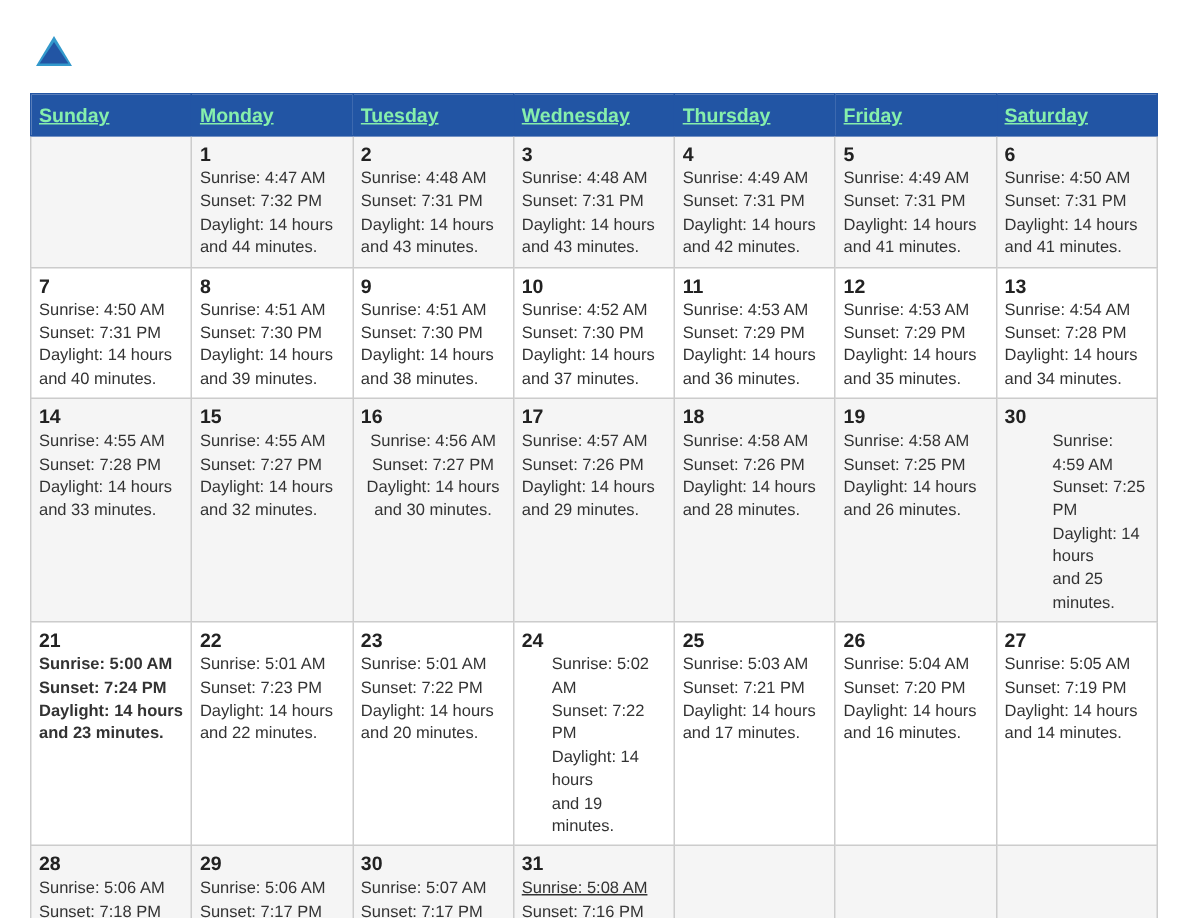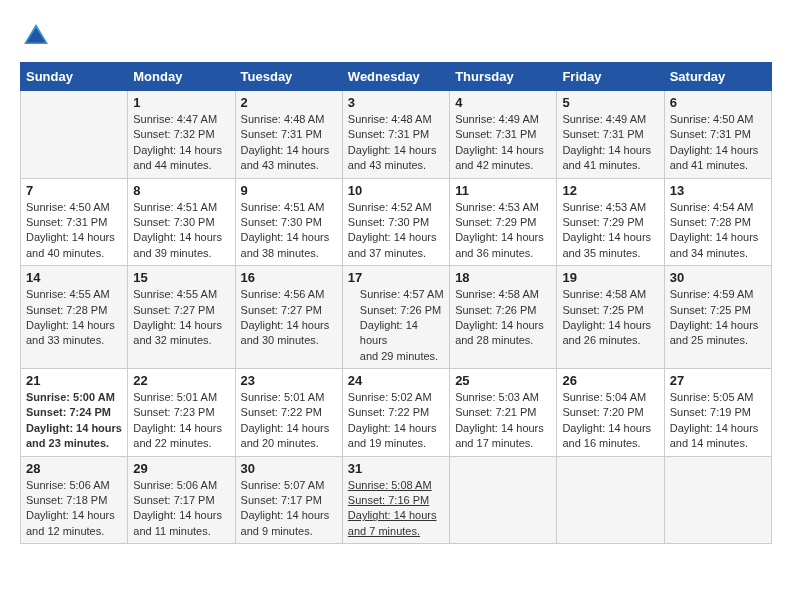--- a/index.html
+++ b/index.html
@@ -38,26 +38,27 @@
       font-size: 18px;
       color: #444;
     }
     table {
       width: 100%;
       border-collapse: collapse;
       font-size: 11px;
     }
     thead tr th {
       background-color: #2255a4;
-      color: #ffffff;
+      color: #86efac;
       text-align: left;
       padding: 6px 5px;
       font-size: 13px;
       font-weight: bold;
       border: 1px solid #2255a4;
+      text-decoration: underline;
     }
     tbody tr td {
       border: 1px solid #ccc;
       vertical-align: top;
       padding: 4px 5px;
       height: 80px;
       width: 107px;
     }
     tbody tr:nth-child(odd) td {
       background-color: #f5f5f5;
@@ -220,49 +221,49 @@
         </td>
         <td>
           <span class="day-number">15</span>
           <div class="day-info" style="white-space: pre-line;">Sunrise: 4:55 AM
 Sunset: 7:27 PM
 Daylight: 14 hours
 and 32 minutes.</div>
         </td>
         <td>
           <span class="day-number">16</span>
-          <div class="day-info" style="white-space: pre-line;">Sunrise: 4:56 AM
+          <div class="day-info" style="white-space: pre-line; text-align: center;">Sunrise: 4:56 AM
 Sunset: 7:27 PM
 Daylight: 14 hours
 and 30 minutes.</div>
         </td>
         <td>
           <span class="day-number">17</span>
-          <div class="day-info" style="white-space: pre-line; margin-left: 12px;">Sunrise: 4:57 AM
+          <div class="day-info" style="white-space: pre-line;">Sunrise: 4:57 AM
 Sunset: 7:26 PM
 Daylight: 14 hours
 and 29 minutes.</div>
         </td>
         <td>
           <span class="day-number">18</span>
           <div class="day-info" style="white-space: pre-line;">Sunrise: 4:58 AM
 Sunset: 7:26 PM
 Daylight: 14 hours
 and 28 minutes.</div>
         </td>
         <td>
           <span class="day-number">19</span>
           <div class="day-info" style="white-space: pre-line;">Sunrise: 4:58 AM
 Sunset: 7:25 PM
 Daylight: 14 hours
 and 26 minutes.</div>
         </td>
         <td>
           <span class="day-number">30</span>
-          <div class="day-info" style="white-space: pre-line;">Sunrise: 4:59 AM
+          <div class="day-info" style="white-space: pre-line; margin-left: 32px;">Sunrise: 4:59 AM
 Sunset: 7:25 PM
 Daylight: 14 hours
 and 25 minutes.</div>
         </td>
       </tr>
       <tr>
         <td>
           <span class="day-number">21</span>
           <div class="day-info" style="white-space: pre-line; font-weight: bold;">Sunrise: 5:00 AM
 Sunset: 7:24 PM
@@ -278,21 +279,21 @@
         </td>
         <td>
           <span class="day-number">23</span>
           <div class="day-info" style="white-space: pre-line;">Sunrise: 5:01 AM
 Sunset: 7:22 PM
 Daylight: 14 hours
 and 20 minutes.</div>
         </td>
         <td>
           <span class="day-number">24</span>
-          <div class="day-info" style="white-space: pre-line;">Sunrise: 5:02 AM
+          <div class="day-info" style="white-space: pre-line; margin-left: 20px;">Sunrise: 5:02 AM
 Sunset: 7:22 PM
 Daylight: 14 hours
 and 19 minutes.</div>
         </td>
         <td>
           <span class="day-number">25</span>
           <div class="day-info" style="white-space: pre-line;">Sunrise: 5:03 AM
 Sunset: 7:21 PM
 Daylight: 14 hours
 and 17 minutes.</div>

